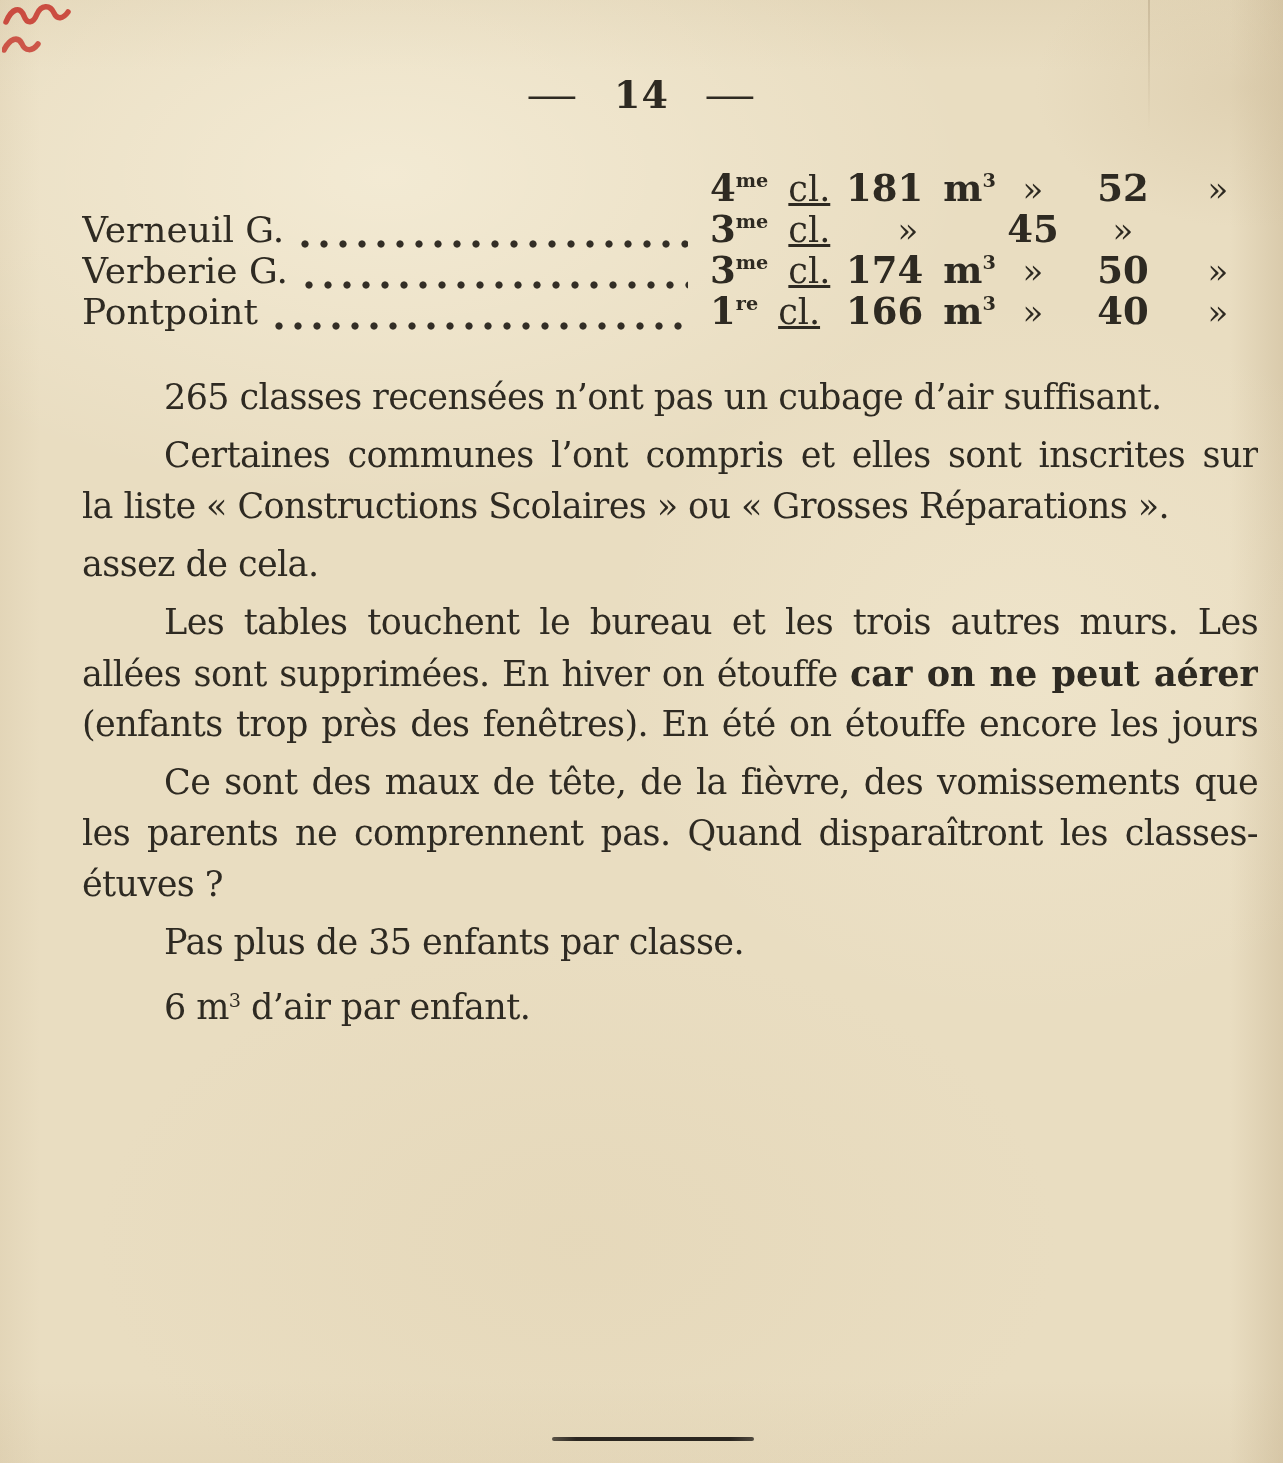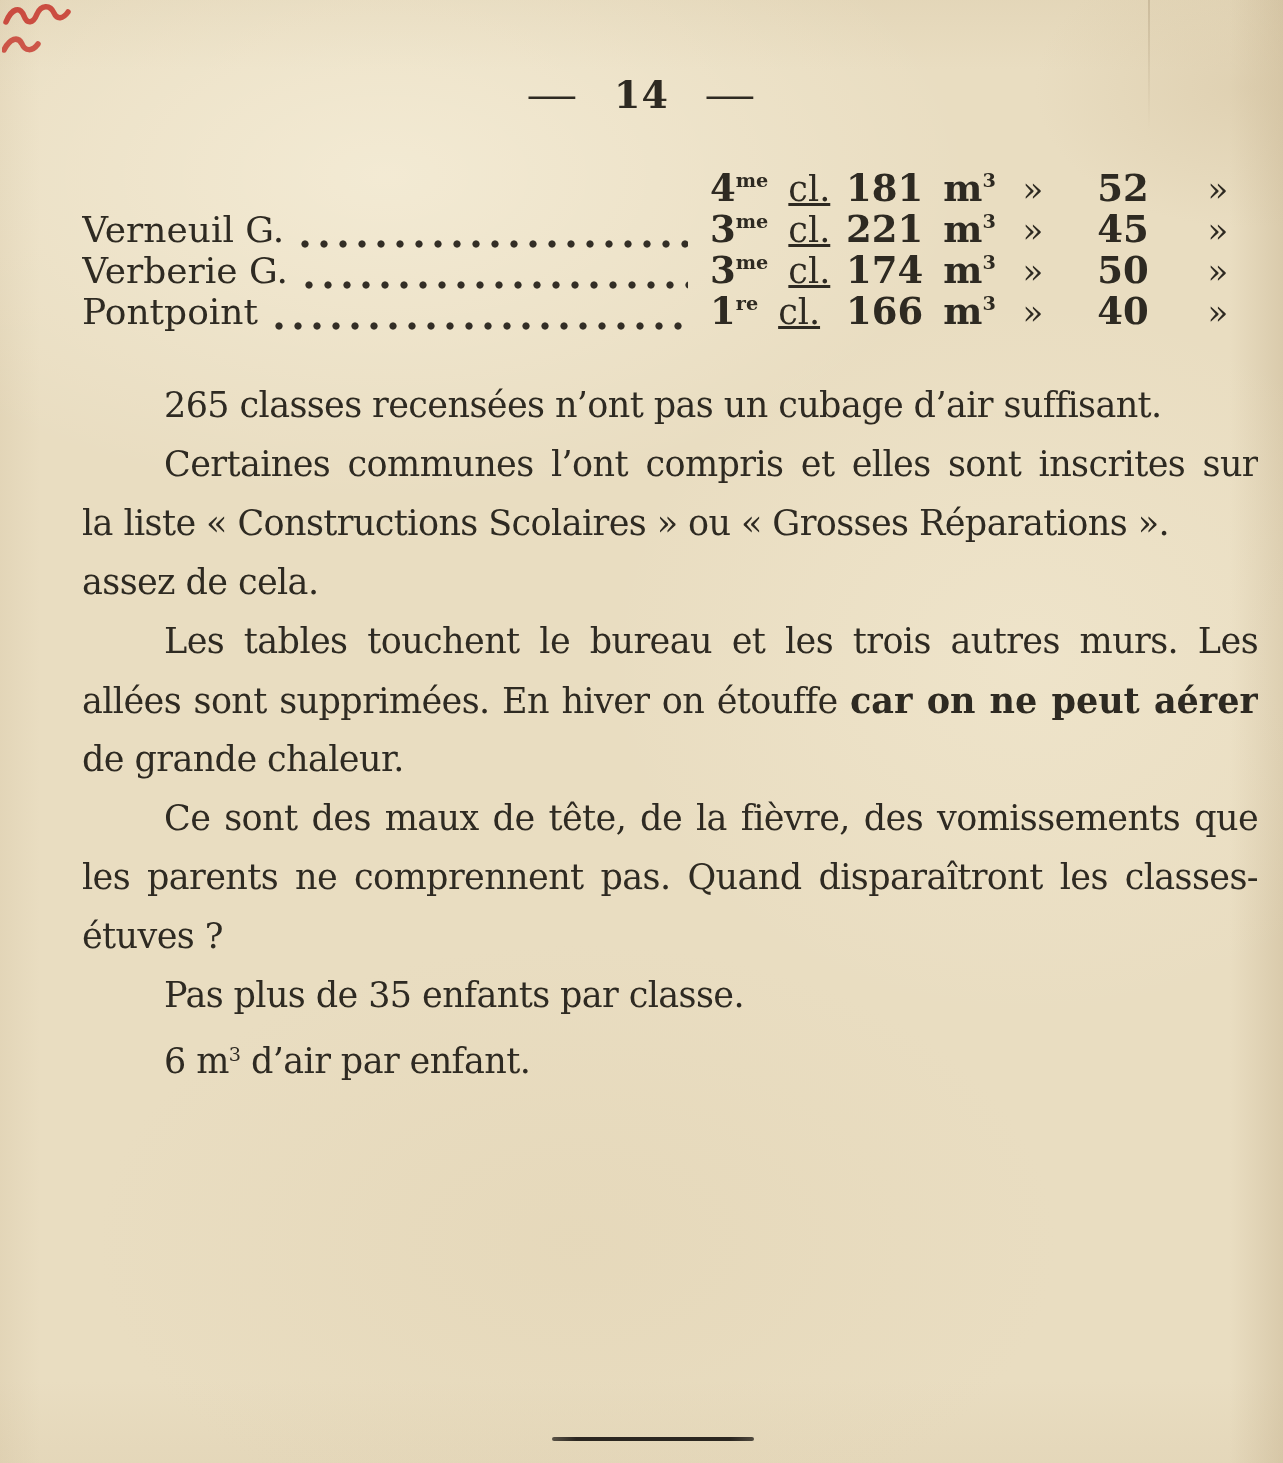--- a/index.html
+++ b/index.html
@@ -102,21 +102,20 @@
     top: 372px; left: 82px;
     width: 1176px;
     font-size: 35px;
     letter-spacing: -0.6px;
   }
   .para { margin-bottom: 7px; }
   .line {
     height: 51px;
     line-height: 51px;
     white-space: nowrap;
-    margin-top: 8px;
   }
   .line.just {
     overflow: hidden;
     text-align: justify;
     white-space: normal;
   }
   .line.just::after {
     content: "";
     display: inline-block;
     width: 100%;
@@ -164,21 +163,20 @@
       <span class="count-cell">52</span>
       <span class="ditto-cell">»</span>
     </div>
 
     <div class="vrow">
       <span class="name-cell">
           <span class="nm">Verneuil G.</span>
           <span class="leader"></span>
         </span>
       <span class="cls-cell"><span>3</span><sup class="tbl-sup">me</sup><span class="cl-label">cl.</span></span>
-      <span class="vol-cell"><span>221</span><span class="unit"><span>m</span><sup class="tbl-sup">3</sup></span></span>
       <span class="ditto-cell">»</span>
       <span class="count-cell">45</span>
       <span class="ditto-cell">»</span>
     </div>
 
     <div class="vrow">
       <span class="name-cell">
           <span class="nm">Verberie G.</span>
           <span class="leader"></span>
         </span>
@@ -215,21 +213,21 @@
     </div>
 
 
     <div class="para">
       <div class="line">assez de cela.</div>
     </div>
 
     <div class="para">
       <div class="line just ind">Les tables touchent le bureau et les trois autres murs. Les</div>
       <div class="line just"><span>allées sont supprimées. En hiver on étouffe </span><span class="bold-seg">car on ne peut aérer</span></div>
-      <div class="line">de grande chaleur.</div>
+      <div class="line just">(enfants trop près des fenêtres). En été on étouffe encore les jours</div>
     </div>
 
     <div class="para">
       <div class="line just ind">Ce sont des maux de tête, de la fièvre, des vomissements que</div>
       <div class="line just">les parents ne comprennent pas. Quand disparaîtront les classes-</div>
       <div class="line">étuves ?</div>
     </div>
 
     <div class="para">
       <div class="line ind">Pas plus de 35 enfants par classe.</div>

